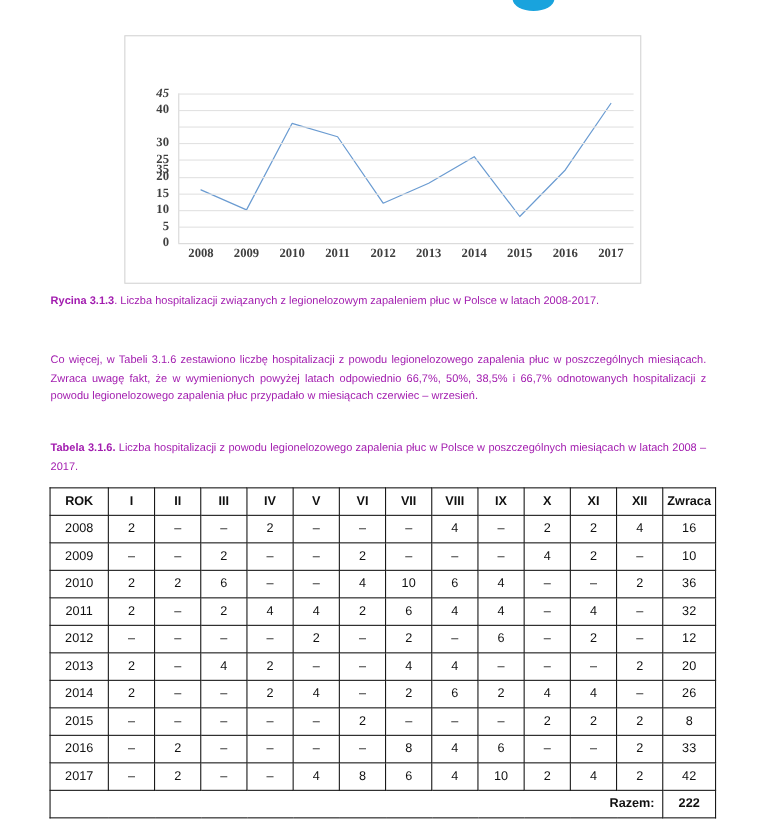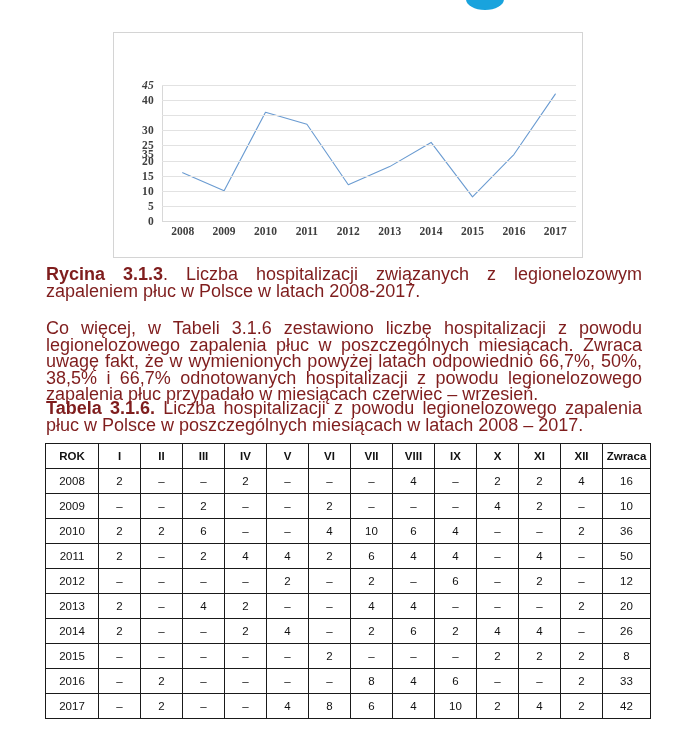--- a/index.html
+++ b/index.html
@@ -101,23 +101,23 @@
     font-weight: bold;
     color: #3f3f3f;
     white-space: nowrap;
   }
 
   
   .doc-text {
     position: absolute;
     left: 46px;
     width: 596px;
-    font-size: 18px;
+    font-size: 10px;
     line-height: 16.6px;
-    color: #7f1d1d;
+    color: #a21caf;
     text-align: justify;
   }
   .caption-fig { top: 266px; }
   .para-1 { top: 320px; }
   .caption-tab { top: 400px; }
   .doc-text b { font-weight: bold; }
 
   
   .tbl-wrap {
     position: absolute;
@@ -294,21 +294,21 @@
           <td>2</td>
           <td>4</td>
           <td>4</td>
           <td>2</td>
           <td>6</td>
           <td>4</td>
           <td>4</td>
           <td class="dash">–</td>
           <td>4</td>
           <td class="dash">–</td>
-          <td class="total-cell">50</td>
+          <td class="total-cell">32</td>
         </tr>
         <tr>
           <td class="year-cell">2012</td>
           <td class="dash">–</td>
           <td class="dash">–</td>
           <td class="dash">–</td>
           <td class="dash">–</td>
           <td>2</td>
           <td class="dash">–</td>
           <td>2</td>
@@ -391,16 +391,20 @@
           <td class="dash">–</td>
           <td>4</td>
           <td>8</td>
           <td>6</td>
           <td>4</td>
           <td>10</td>
           <td>2</td>
           <td>4</td>
           <td>2</td>
           <td class="total-cell">42</td>
+        </tr>
+        <tr class="sum-row">
+          <td class="sum-label" colspan="13">Razem:</td>
+          <td class="sum-value">222</td>
         </tr>
       </tbody>
   </table>
 </div>
 
 </body></html>

